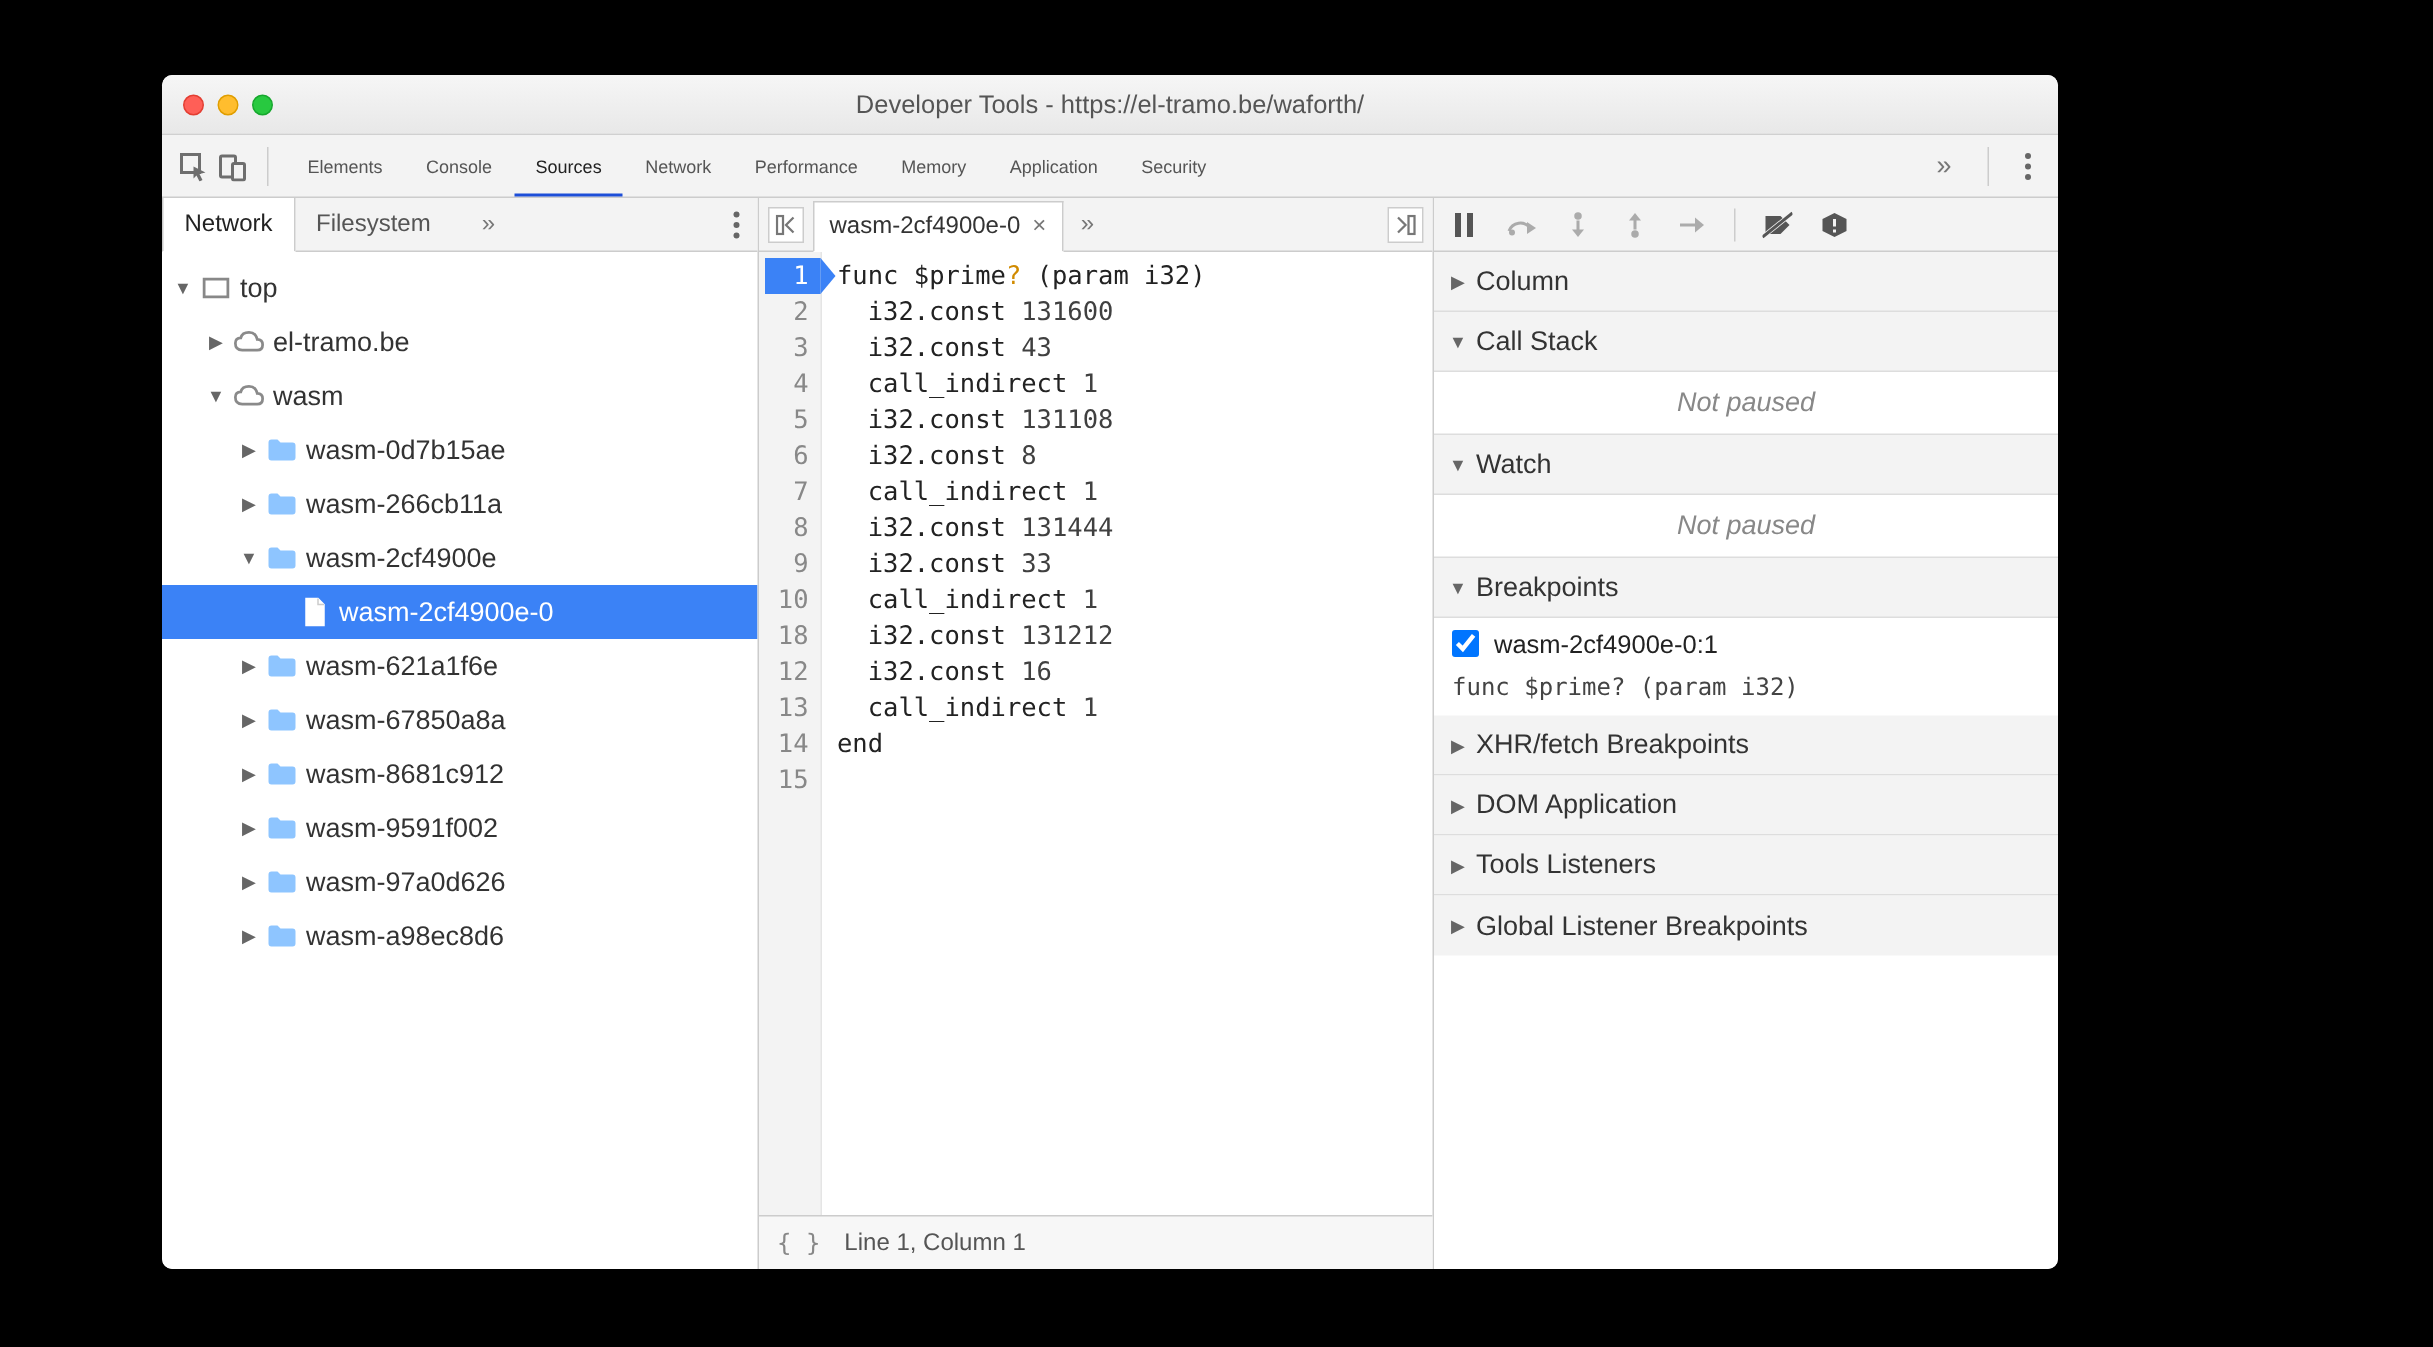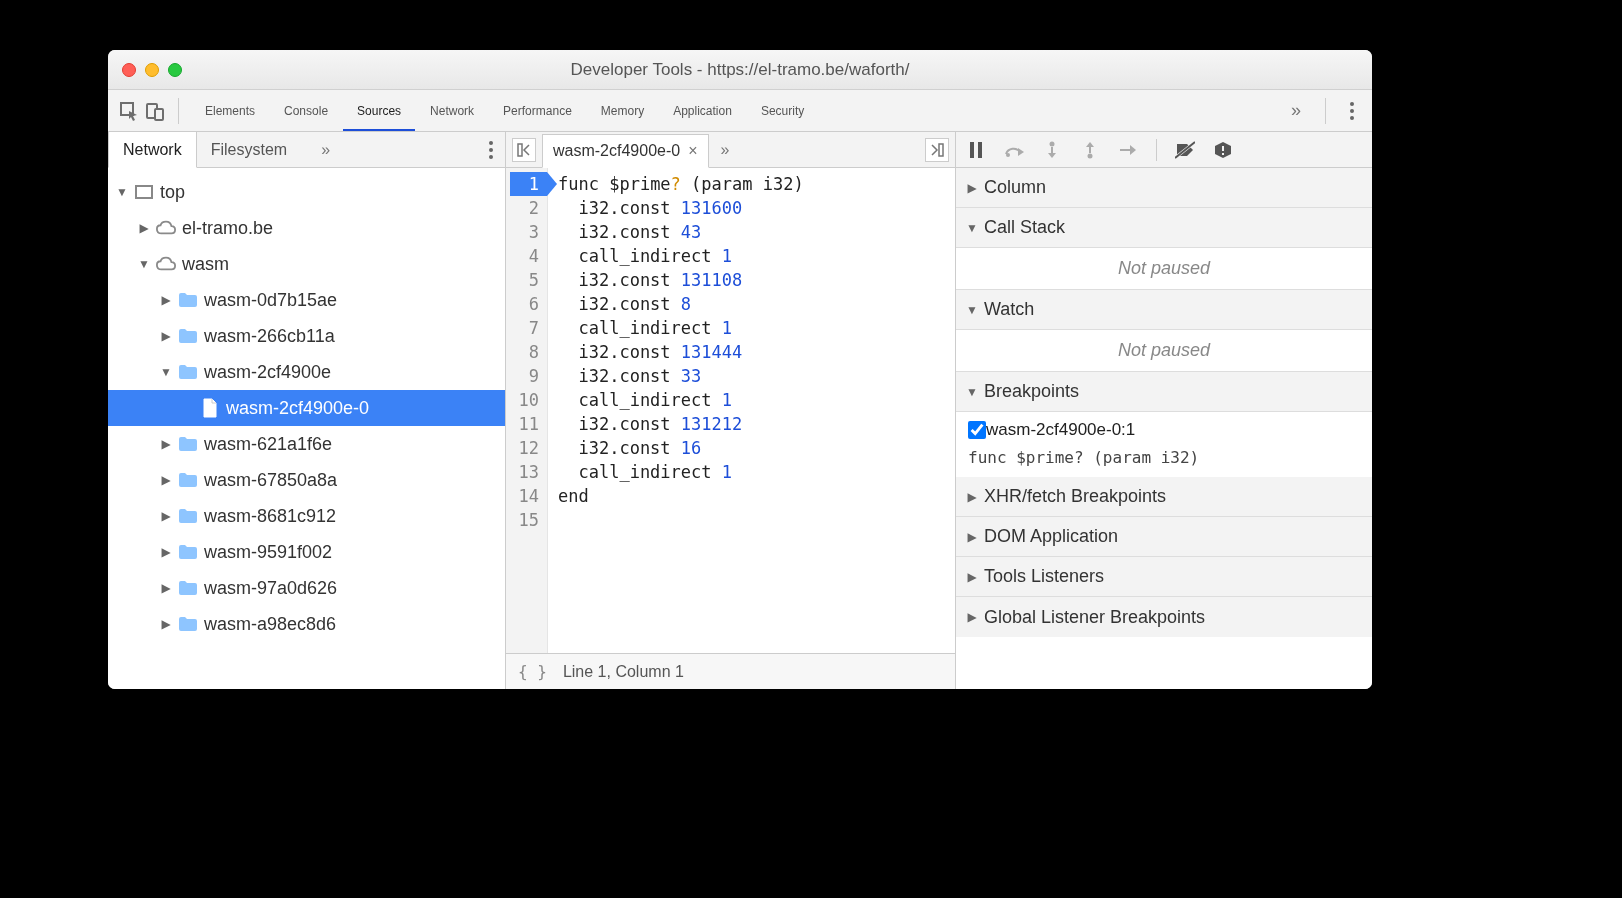--- a/index.html
+++ b/index.html
@@ -8,21 +8,21 @@
     font-family: -apple-system, BlinkMacSystemFont, "Segoe UI", Helvetica, Arial, sans-serif;
     width: 1622px;
     height: 898px;
     position: relative;
   }
   .window {
     position: absolute;
     left: 108px;
     top: 50px;
     width: 1264px;
-    height: 639px;
+    height: 796px;
     background: #fff;
     border-radius: 7px;
     box-shadow: 0 20px 60px rgba(0,0,0,0.6);
     overflow: hidden;
     display: flex;
     flex-direction: column;
   }
   .titlebar {
     height: 40px;
     background: linear-gradient(#f6f6f6,#e8e8e8);
@@ -148,21 +148,21 @@
   }
   .gutter .ln.bp::after{
     content:""; position:absolute; right:-10px; top:0;
     border-top:12px solid transparent;
     border-bottom:12px solid transparent;
     border-left:10px solid #3b82f6;
   }
   .code { padding:4px 10px; color:#222; white-space:pre;}
   .code .fn{ color:#222;}
   .code .q{ color:#d18b00;}
-  .code .num{ color:#1d4ed8;text-align:right;}
+  .code .num{ color:#404040;text-align:right;}
   .status {
     height:36px; border-top:1px solid #ccc;
     display:flex; align-items:center; padding:0 12px;
     background:#f7f7f7; gap:16px; font-size:16px; color:#555;
   }
   .pretty{ font-family:Menlo,monospace; color:#888;}
 
   
   .right {
     flex:1; display:flex; flex-direction:column;
@@ -178,21 +178,21 @@
   .section-hdr {
     height:40px; border-bottom:1px solid #ddd;
     display:flex; align-items:center; padding:0 10px;
     background:#f3f3f3; font-size:18px; color:#333; gap:6px;
   }
   .section-body {
     padding:10px 14px; color:#888; font-style:italic;
     text-align:center; border-bottom:1px solid #ddd;
     font-size:18px;
   }
-  .bp-item { padding:8px 12px; display:flex; align-items:center; font-size:17px; color:#222;}
+  .bp-item { padding:8px 12px; display:flex; gap:10px; font-size:17px; color:#222;}
   .bp-item input{ width:18px;height:18px;}
   .bp-sub{ padding:0 12px 10px 12px; font-family:Menlo,monospace; font-size:16px; color:#444;}
   svg{display:block;}
 </style>
 </head>
 <body>
 
 <div class="window">
 
   <div class="titlebar">
@@ -399,21 +399,21 @@
             <div class="ln bp">1</div>
             <div class="ln">2</div>
             <div class="ln">3</div>
             <div class="ln">4</div>
             <div class="ln">5</div>
             <div class="ln">6</div>
             <div class="ln">7</div>
             <div class="ln">8</div>
             <div class="ln">9</div>
             <div class="ln">10</div>
-            <div class="ln">11</div>
+            <div class="ln">18</div>
             <div class="ln">12</div>
             <div class="ln">13</div>
             <div class="ln">14</div>
             <div class="ln">15</div>
           </div>
         <div class="code" id="code"><div>func <span class="fn">$prime</span><span class="q">?</span> (param i32)</div><div>  i32.const <span class="num">131600</span></div><div>  i32.const <span class="num">43</span></div><div>  call_indirect <span class="num">1</span></div><div>  i32.const <span class="num">131108</span></div><div>  i32.const <span class="num">8</span></div><div>  call_indirect <span class="num">1</span></div><div>  i32.const <span class="num">131444</span></div><div>  i32.const <span class="num">33</span></div><div>  call_indirect <span class="num">1</span></div><div>  i32.const <span class="num">131212</span></div><div>  i32.const <span class="num">16</span></div><div>  call_indirect <span class="num">1</span></div><div>end</div><div>&nbsp;</div></div>
       </div>
       <div class="status">
         <span class="pretty">{ }</span>
         <span>Line 1, Column 1</span>

